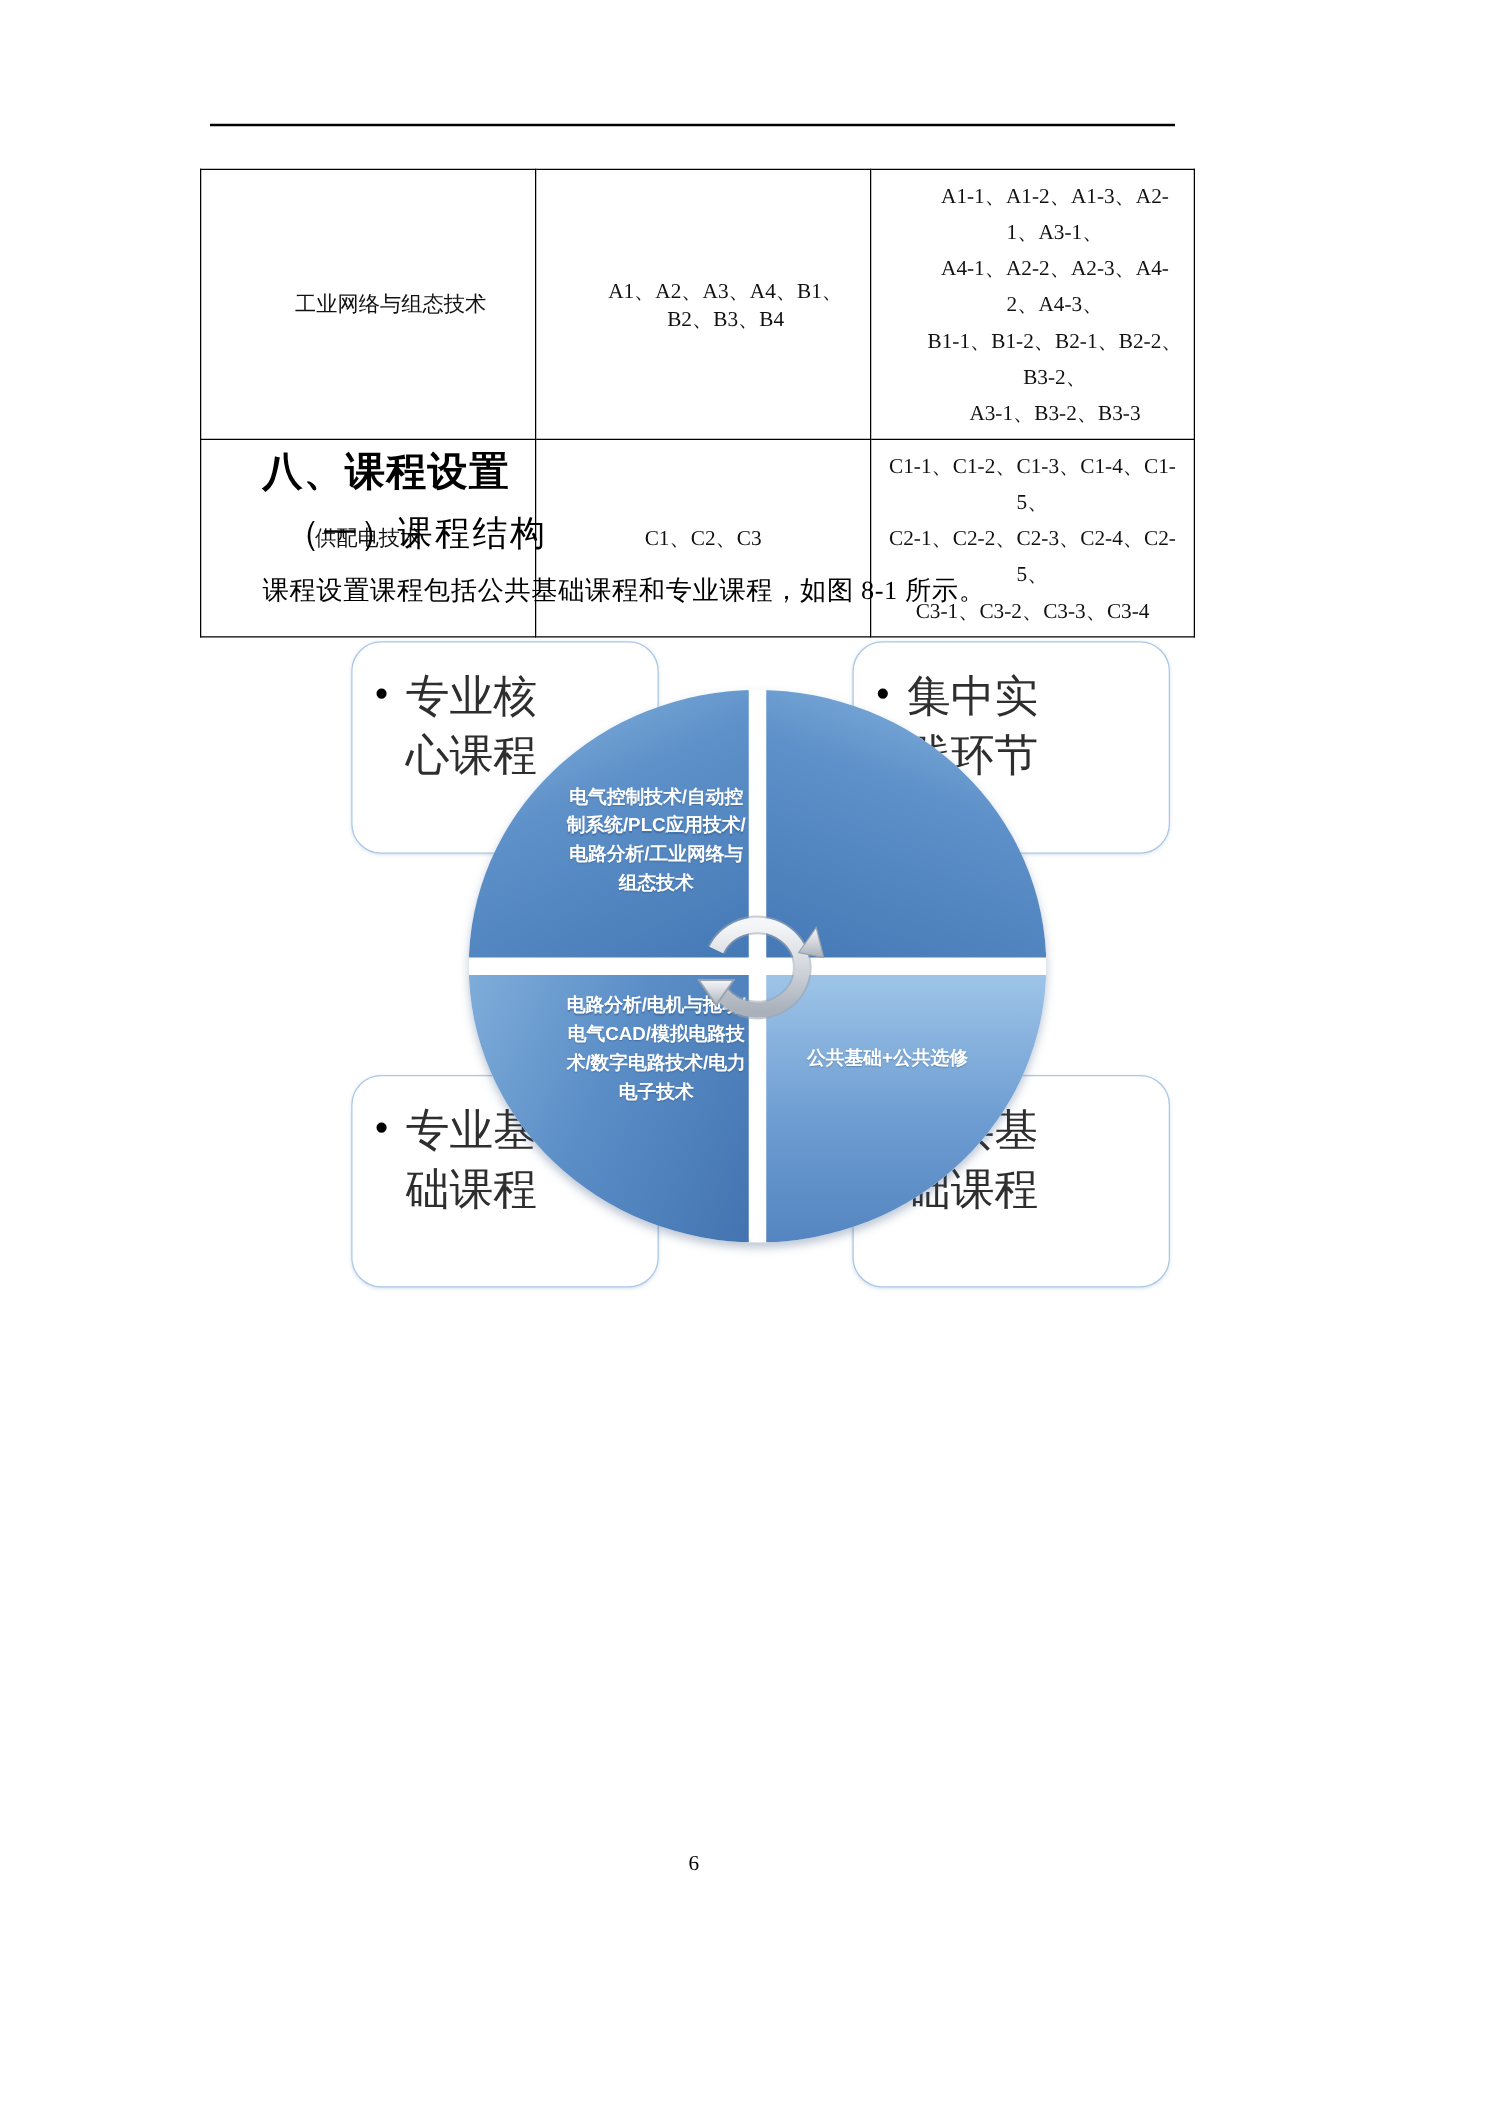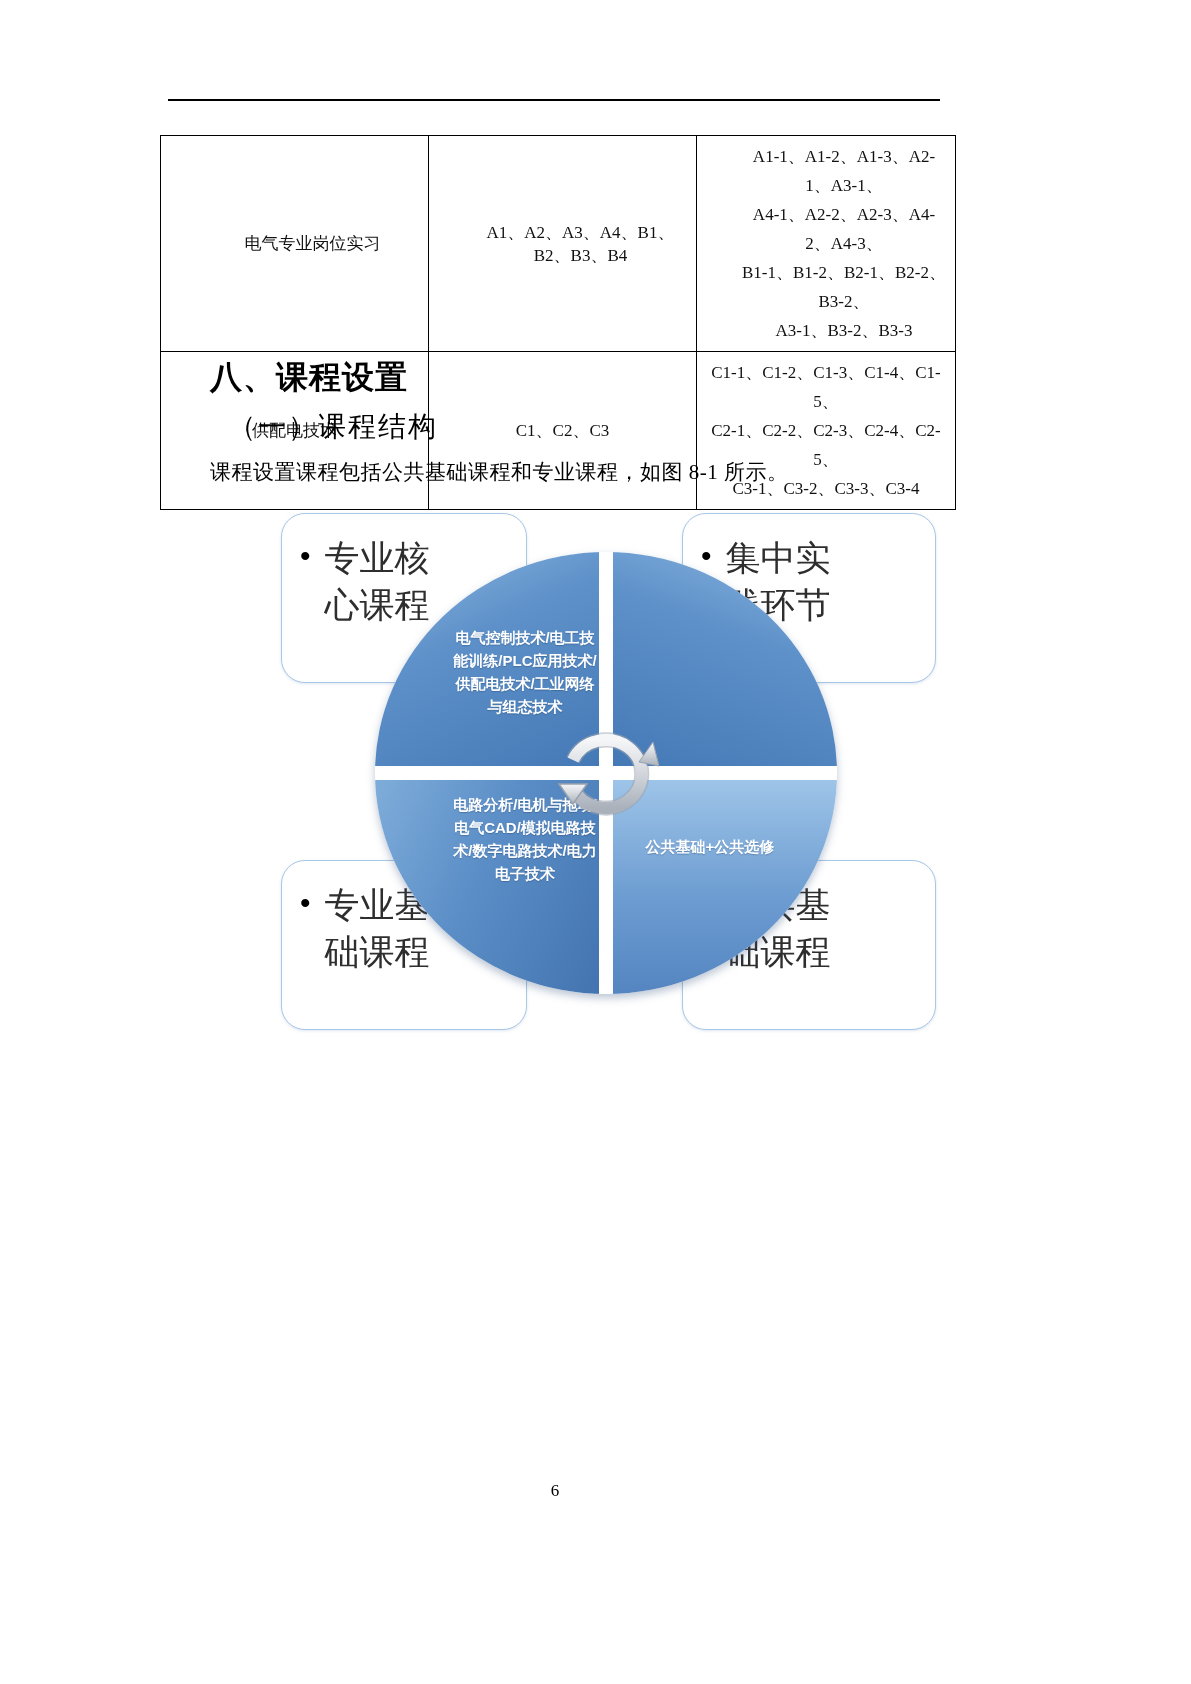--- a/index.html
+++ b/index.html
@@ -123,21 +123,21 @@
   <div class="header-rule"></div>
 
   <table class="doc-table">
     <colgroup>
         <col class="c1">
         <col class="c2">
         <col class="c3">
       </colgroup>
     <tbody>
         <tr class="r1">
-      <td>电气专业岗位实习</td>
+      <td>工业网络与组态技术</td>
       <td>A1、A2、A3、A4、B1、B2、B3、B4</td>
       <td class="sub-codes">A1-1、A1-2、A1-3、A2-1、A3-1、
 A4-1、A2-2、A2-3、A4-2、A4-3、
 B1-1、B1-2、B2-1、B2-2、B3-2、
 A3-1、B3-2、B3-3</td>
     </tr>
     <tr class="r2">
       <td>供配电技术</td>
       <td>C1、C2、C3</td>
       <td class="sub-codes">C1-1、C1-2、C1-3、C1-4、C1-5、
@@ -175,21 +175,21 @@
       <span class="cb-label">公共基础课程</span>
     </div>
   </div>
 
   <div class="pie">
     <div class="quad q-tl"></div>
     <div class="quad q-tr"></div>
     <div class="quad q-bl"></div>
     <div class="quad q-br"></div>
 
-    <div class="quad-text qt-tl">电气控制技术/电工技能训练/PLC应用技术/供配电技术/工业网络与组态技术</div>
+    <div class="quad-text qt-tl">电气控制技术/自动控制系统/PLC应用技术/电路分析/工业网络与组态技术</div>
     <div class="quad-text qt-bl">电路分析/电机与拖动/电气CAD/模拟电路技术/数字电路技术/电力电子技术</div>
     <div class="quad-text qt-br">公共基础+公共选修</div>
 
     <svg class="swirl" viewBox="0 0 106 102">
       <defs>
         <linearGradient id="metal" x1="0" y1="0" x2="0" y2="1">
           <stop offset="0" stop-color="#f5f6f8"></stop>
           <stop offset="0.5" stop-color="#d2d6dc"></stop>
           <stop offset="1" stop-color="#aab1bb"></stop>
         </linearGradient>

